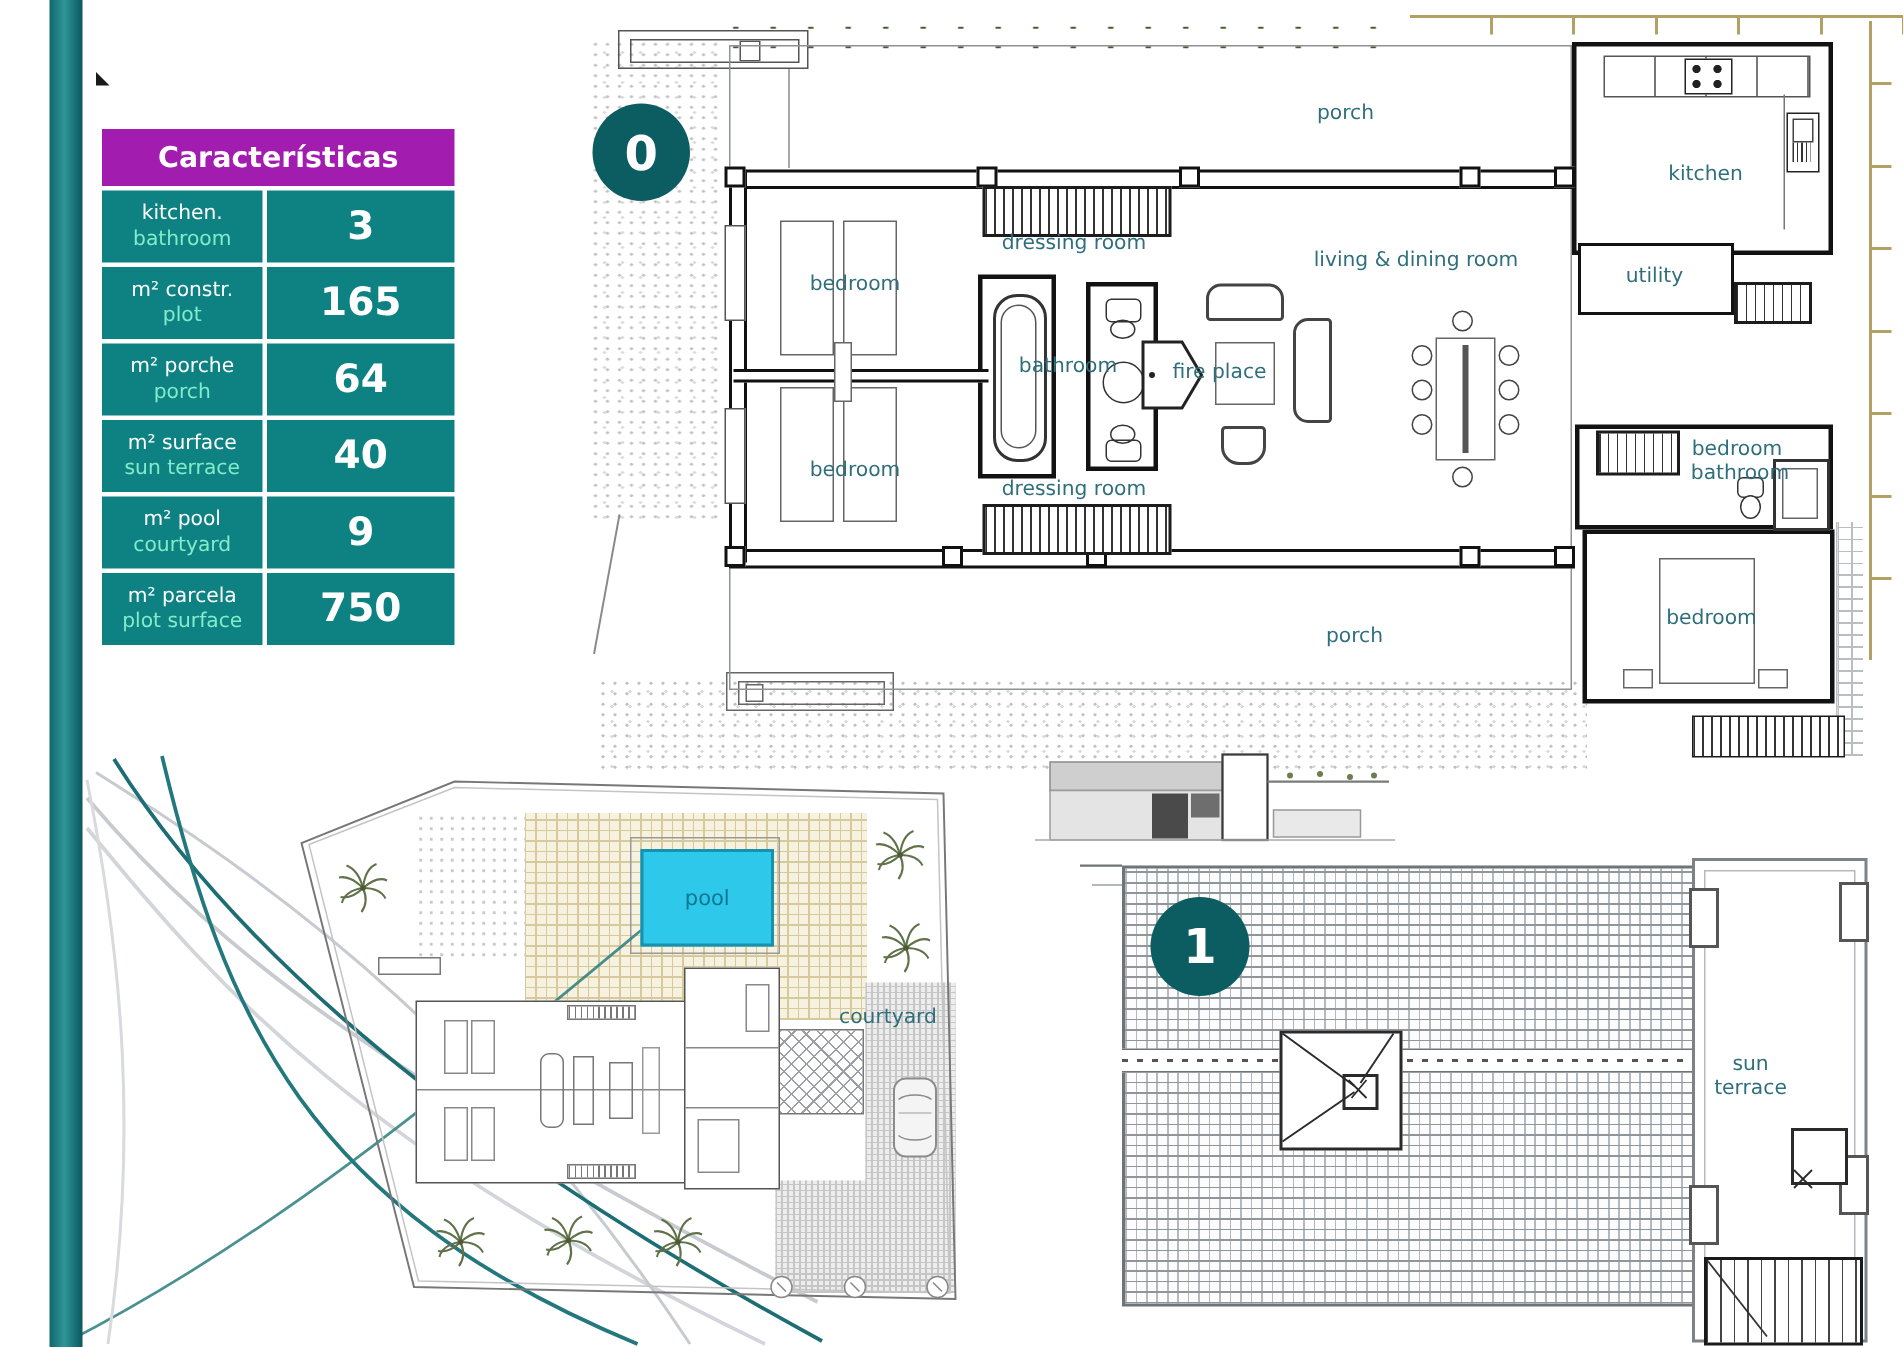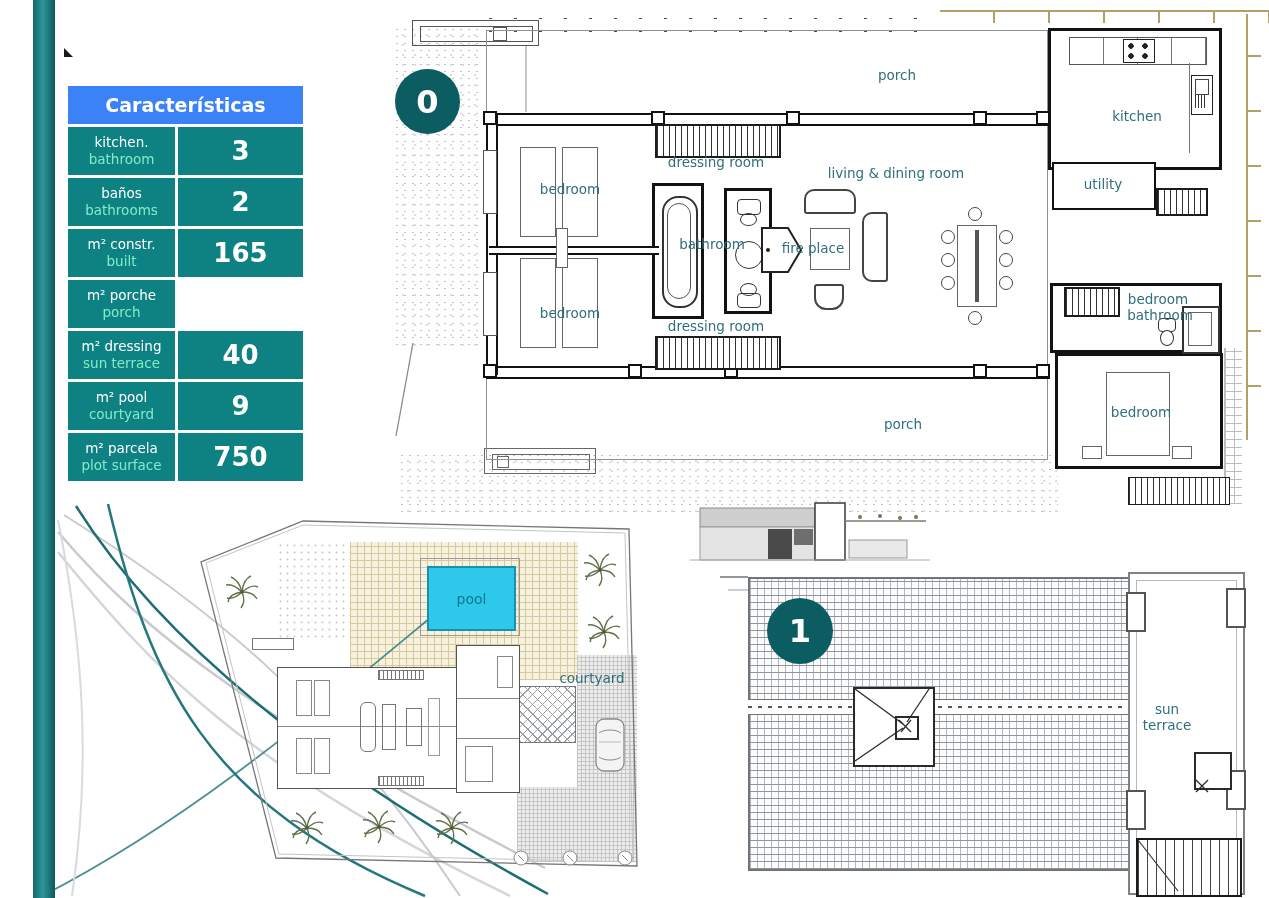--- a/index.html
+++ b/index.html
@@ -7,21 +7,21 @@
         font-family:"DejaVu Sans","Liberation Sans",sans-serif;}
   .abs{position:absolute;}
 
   
   .teal-bar{left:33px;top:0;width:22px;height:898px;z-index:10;
     background:linear-gradient(90deg,#11686c 0%,#2f9598 45%,#0b585c 100%);}
   .tri{left:64px;top:48px;width:0;height:0;border-left:9px solid #1a1a1a;border-top:9px solid transparent;z-index:12;}
 
   
   .ctable{left:65px;top:83px;width:241px;z-index:40;background:#fff;padding:3px;box-sizing:border-box;}
-  .chead{background:#3b82f6;color:#fff;font-weight:bold;font-size:19px;text-align:center;
+  .chead{background:#a21caf;color:#fff;font-weight:bold;font-size:19px;text-align:center;
          height:38px;line-height:38px;margin-bottom:3px;}
   .crow{display:flex;gap:3px;margin-bottom:3px;height:48px;}
   .crow:last-child{margin-bottom:0;}
   .clabel{background:#0e8283;width:107px;display:flex;flex-direction:column;align-items:center;justify-content:center;
           color:#fff;font-size:13.5px;line-height:1.25;text-align:center;}
   .clabel .en{color:#82ebc8;}
   .cvalue{background:#0e8283;flex:1;display:flex;align-items:center;justify-content:center;
           color:#fff;font-weight:bold;font-size:26px;}
 
   
@@ -86,41 +86,35 @@
 
     <div class="crow">
       <div class="clabel">
           <span>kitchen.</span>
           <span class="en">bathroom</span>
         </div>
       <div class="cvalue">3</div>
     </div>
     <div class="crow">
       <div class="clabel">
-          <span>baños</span>
-          <span class="en">bathrooms</span>
-        </div>
-      <div class="cvalue">2</div>
-    </div>
-    <div class="crow">
-      <div class="clabel">
           <span>m² constr.</span>
-          <span class="en">built</span>
+          <span class="en">plot</span>
         </div>
       <div class="cvalue">165</div>
     </div>
     <div class="crow">
       <div class="clabel">
           <span>m² porche</span>
           <span class="en">porch</span>
         </div>
-    </div>
-    <div class="crow">
-      <div class="clabel">
-          <span>m² dressing</span>
+      <div class="cvalue">64</div>
+    </div>
+    <div class="crow">
+      <div class="clabel">
+          <span>m² surface</span>
           <span class="en">sun terrace</span>
         </div>
       <div class="cvalue">40</div>
     </div>
     <div class="crow">
       <div class="clabel">
           <span>m² pool</span>
           <span class="en">courtyard</span>
         </div>
       <div class="cvalue">9</div>
@@ -240,21 +234,21 @@
   <div class="abs furn" style="left:1082px;top:446px;width:20px;height:13px;"></div>
   <div class="abs furn" style="left:1172px;top:446px;width:20px;height:13px;"></div>
   <div class="abs hatchV" style="left:1128px;top:477px;width:100px;height:26px;border-width:1.5px;"></div>
 
   <div class="lbl" style="left:847px;top:67px;width:100px;">porch</div>
   <div class="lbl" style="left:646px;top:154px;width:140px;">dressing room</div>
   <div class="lbl" style="left:510px;top:181px;width:120px;">bedroom</div>
   <div class="lbl" style="left:510px;top:305px;width:120px;">bedroom</div>
   <div class="lbl" style="left:662px;top:236px;width:100px;">bathroom</div>
   <div class="lbl" style="left:768px;top:240px;width:90px;">fire place</div>
-  <div class="lbl" style="left:811px;top:165px;width:170px;">living &amp; dining room</div>
+  <div class="lbl" style="left:859px;top:165px;width:170px;">living &amp; dining room</div>
   <div class="lbl" style="left:1087px;top:108px;width:100px;">kitchen</div>
   <div class="lbl" style="left:1053px;top:176px;width:100px;">utility</div>
   <div class="lbl" style="left:646px;top:318px;width:140px;">dressing room</div>
   <div class="lbl" style="left:1108px;top:291px;width:100px;">bedroom</div>
   <div class="lbl" style="left:1110px;top:307px;width:100px;">bathroom</div>
   <div class="lbl" style="left:1091px;top:404px;width:100px;">bedroom</div>
   <div class="lbl" style="left:853px;top:416px;width:100px;">porch</div>
 
   <div class="abs tan-grid" style="left:350px;top:542px;width:228px;height:138px;"></div>
   <div class="abs dot-area" style="left:277px;top:542px;width:73px;height:98px;"></div>

